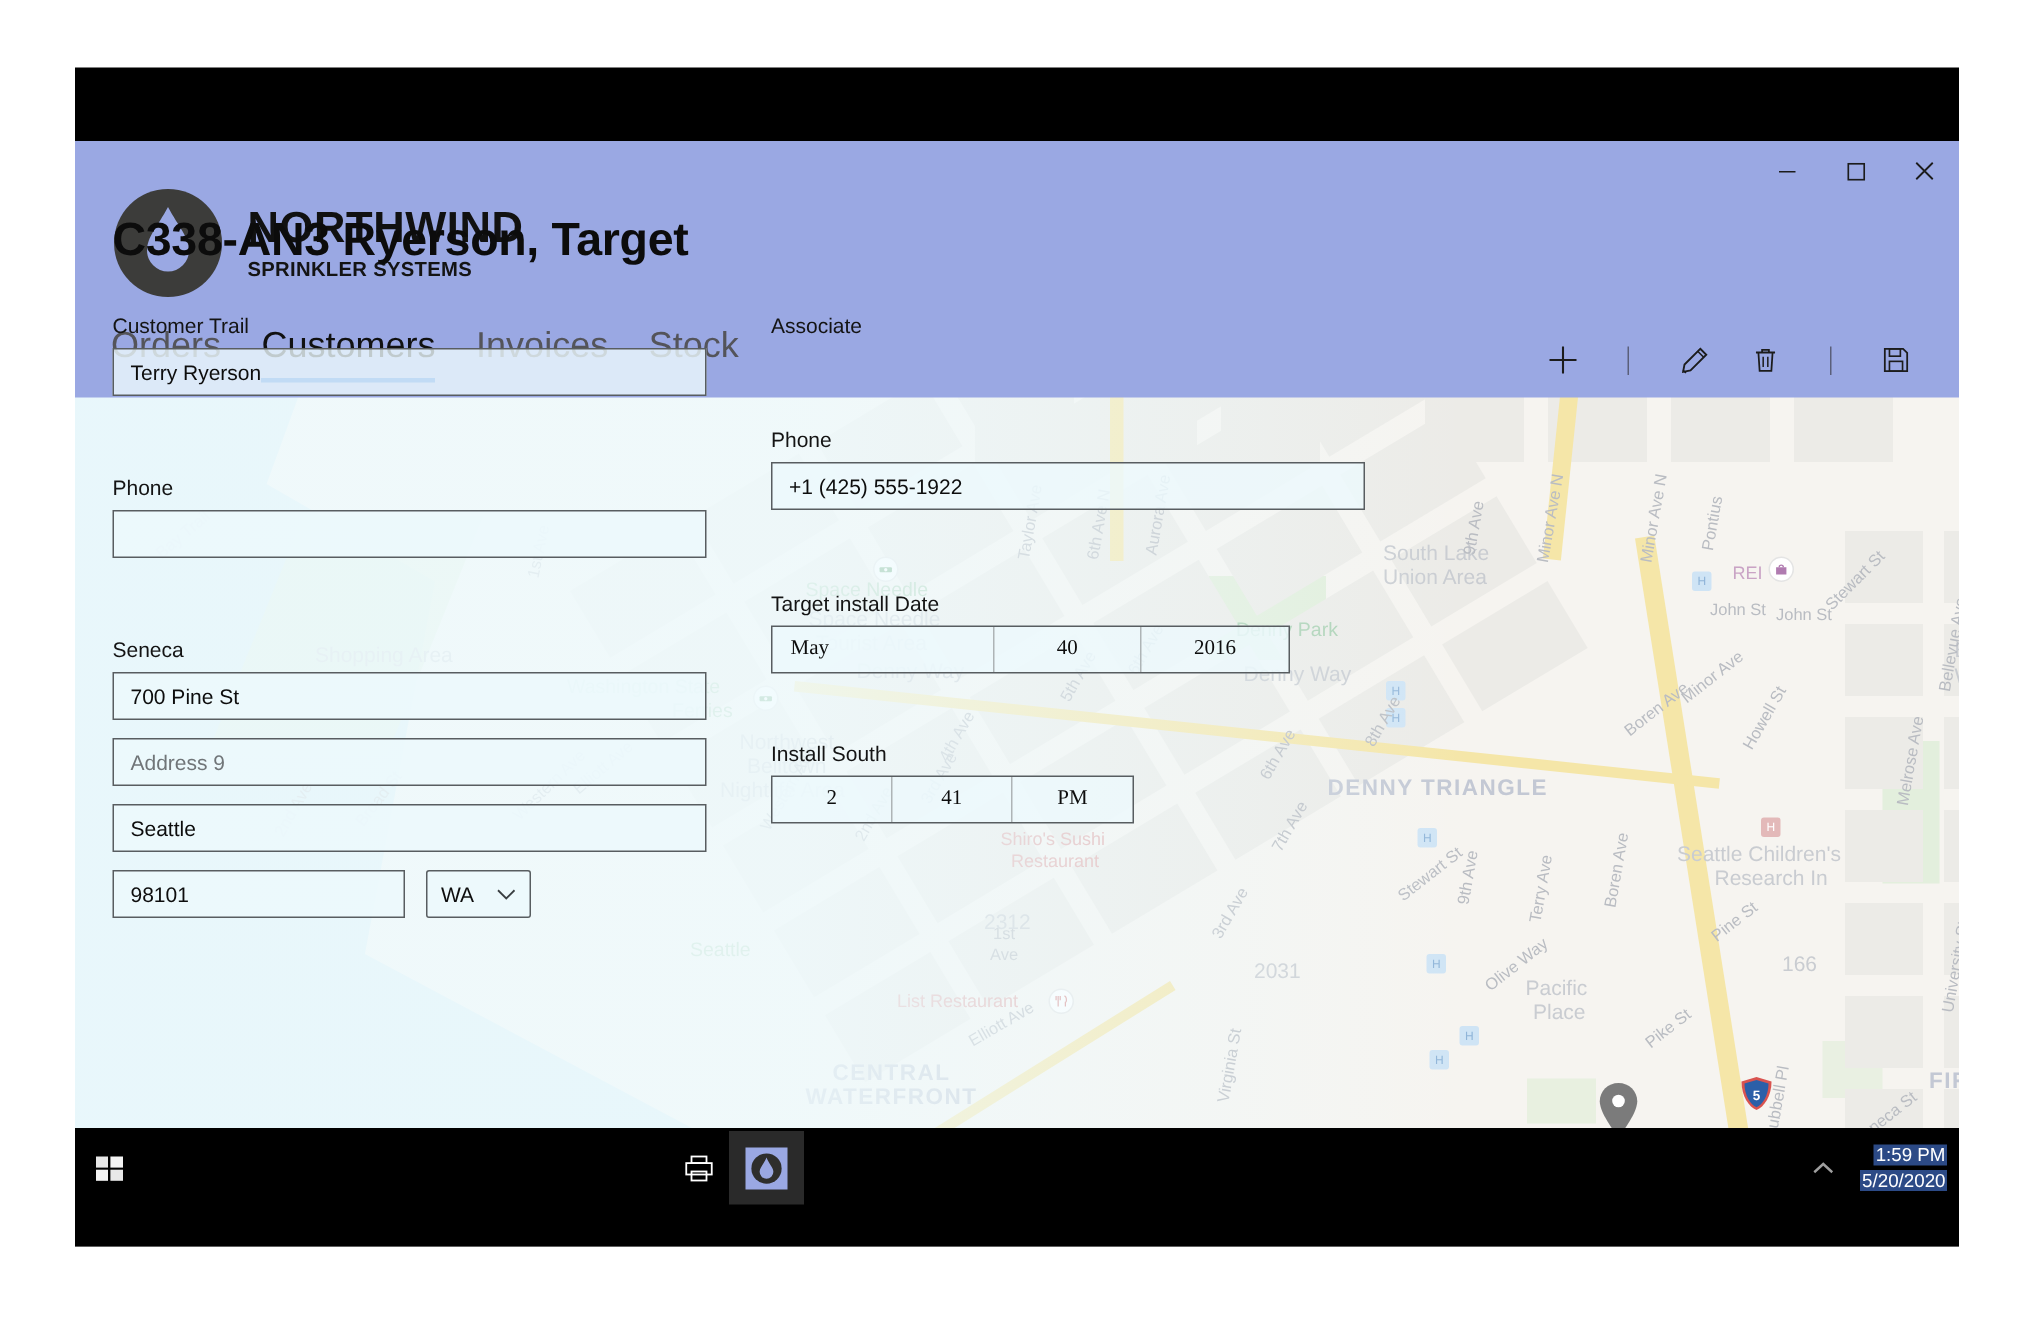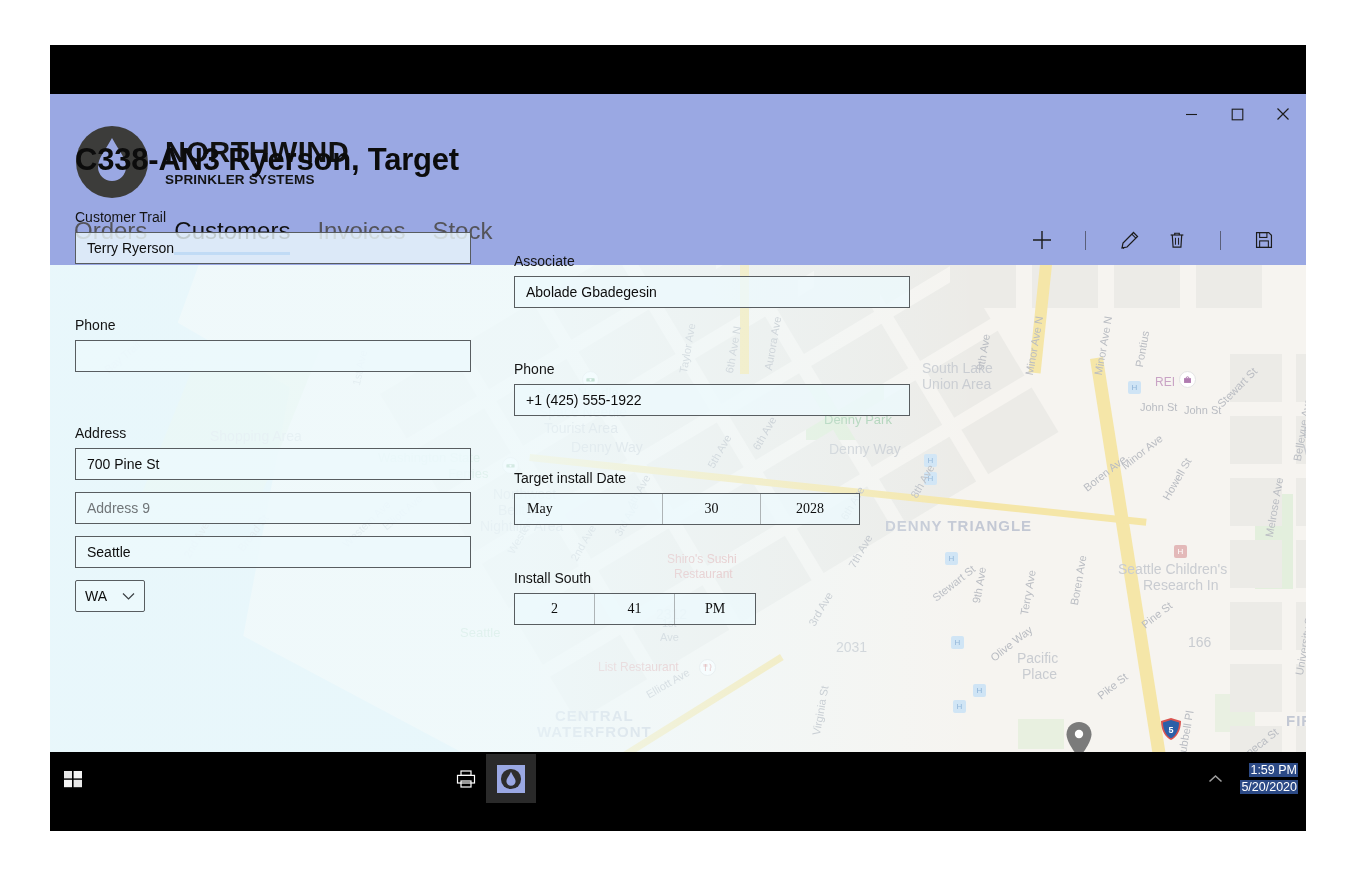--- a/index.html
+++ b/index.html
@@ -177,21 +177,21 @@
 
   
   #page-title {
     position: absolute;
     left: 25px; top: 48px;
     font-size: 31px; font-weight: bold; color: #0c0c0c;
     letter-spacing: -0.2px;
   }
   .col { position: absolute; }
   #col-left { left: 25px; top: 115px; width: 396px; }
-  #col-right { left: 464px; top: 115px; width: 396px; margin-top: 44px; }
+  #col-right { left: 464px; top: 115px; width: 396px; }
   .field { margin-bottom: 0; }
   .flabel {
     font-size: 14px; color: #141414;
     margin-bottom: 7px; display: block;
   }
   .finput {
     width: 396px; height: 32px;
     background: rgba(236,249,252,0.80);
     border: 1px solid #585d60;
     font-size: 14px; color: #0d0d0d;
@@ -649,62 +649,62 @@
       <div class="spacer-lg"></div>
 
       <div class="field">
         <span class="flabel">Phone</span>
         <div class="finput"></div>
       </div>
 
       <div class="spacer-lg"></div>
 
       <div class="field">
-        <span class="flabel">Address</span>
+        <span class="flabel">Seneca</span>
         <div class="finput">700 Pine St</div>
         <div class="spacer-sm"></div>
         <div class="finput ph">Address 9</div>
         <div class="spacer-sm"></div>
         <div class="finput">Seattle</div>
         <div class="spacer-sm"></div>
         <div id="zip-row">
+          <div class="finput" id="zip-input">98101</div>
           <div id="state-select">
             <span>WA</span>
             <span>
               <svg width="13" height="9" viewBox="0 0 13 9">
                   <path d="M1 1.5l5.5 5.5L12 1.5" fill="none" stroke="#3a3f42" stroke-width="1.2"></path>
                 </svg>
             </span>
           </div>
         </div>
       </div>
     </div>
 
     <div class="col" id="col-right">
 
       <div class="field">
         <span class="flabel">Associate</span>
-        <div class="finput">Abolade Gbadegesin</div>
       </div>
 
       <div class="spacer-lg"></div>
 
       <div class="field">
         <span class="flabel">Phone</span>
         <div class="finput">+1 (425) 555-1922</div>
       </div>
 
       <div class="spacer-lg" style="height:54px;"></div>
 
       <div class="field">
         <span class="flabel">Target install Date</span>
         <div class="seg-group" id="date-group">
           <div class="seg">May</div>
-          <div class="seg">30</div>
-          <div class="seg">2028</div>
+          <div class="seg">40</div>
+          <div class="seg">2016</div>
         </div>
       </div>
 
       <div class="spacer-lg" style="height:45px;"></div>
 
       <div class="field">
         <span class="flabel">Install South</span>
         <div class="seg-group" id="time-group">
           <div class="seg">2</div>
           <div class="seg">41</div>

